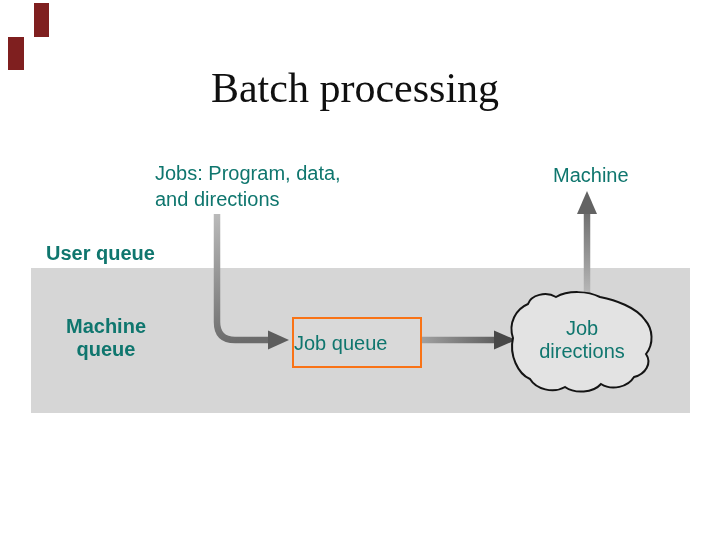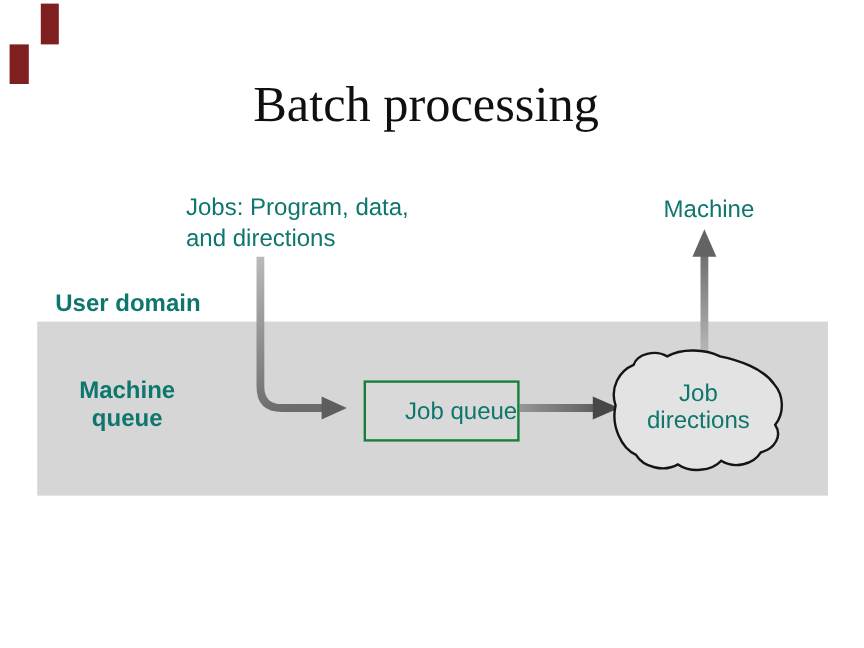--- a/index.html
+++ b/index.html
@@ -29,24 +29,24 @@
     position:absolute;
     color:#0f766e;
     font-size:20px;line-height:26px;
     white-space:pre;
   }
   #jobs-label{left:155px;top:160px;}
   #results-label{left:553px;top:162px;}
   #user-domain-label{left:46px;top:240px;font-weight:700;}
   #machine-domain-label{left:40px;top:315px;width:132px;text-align:center;font-weight:700;line-height:23px;}
   #job-queue-box{
-    position:absolute;left:303px;top:317px;width:126px;height:47px;
+    position:absolute;left:292px;top:317px;width:126px;height:47px;
     background:var(--box_fill,#d9d9d9);
-    border:2px solid #15803d;
-    display:flex;align-items:center;justify-content:flex-end;
+    border:2px solid #f97316;
+    display:flex;align-items:center;justify-content:flex-start;
   }
   #job-queue-box .label{position:static;line-height:20px;}
   #exec-label{
     left:511px;top:317px;width:142px;text-align:center;line-height:23px;
   }
   #diagram-svg{position:absolute;left:0;top:0;width:720px;height:540px;}
 </style>
 </head>
 <body>
 
@@ -95,21 +95,21 @@
              C 593 393, 575 394, 565 387
              C 553 394, 536 389, 530 379
              C 518 374, 509 355, 513 338 Z" fill="#e3e3e3" stroke="#141414" stroke-width="2"></path>
   </svg>
 
   <div id="jobs-label" class="label">Jobs: Program, data,
 and directions</div>
 
   <div id="results-label" class="label">Machine</div>
 
-  <div id="user-domain-label" class="label">User domain</div>
+  <div id="user-domain-label" class="label">User queue</div>
 
   <div id="machine-domain-label" class="label">Machine
 queue</div>
 
   <div id="job-queue-box">
     <span class="label">Job queue</span>
   </div>
 
   <div id="exec-label" class="label">Job
 directions</div>

